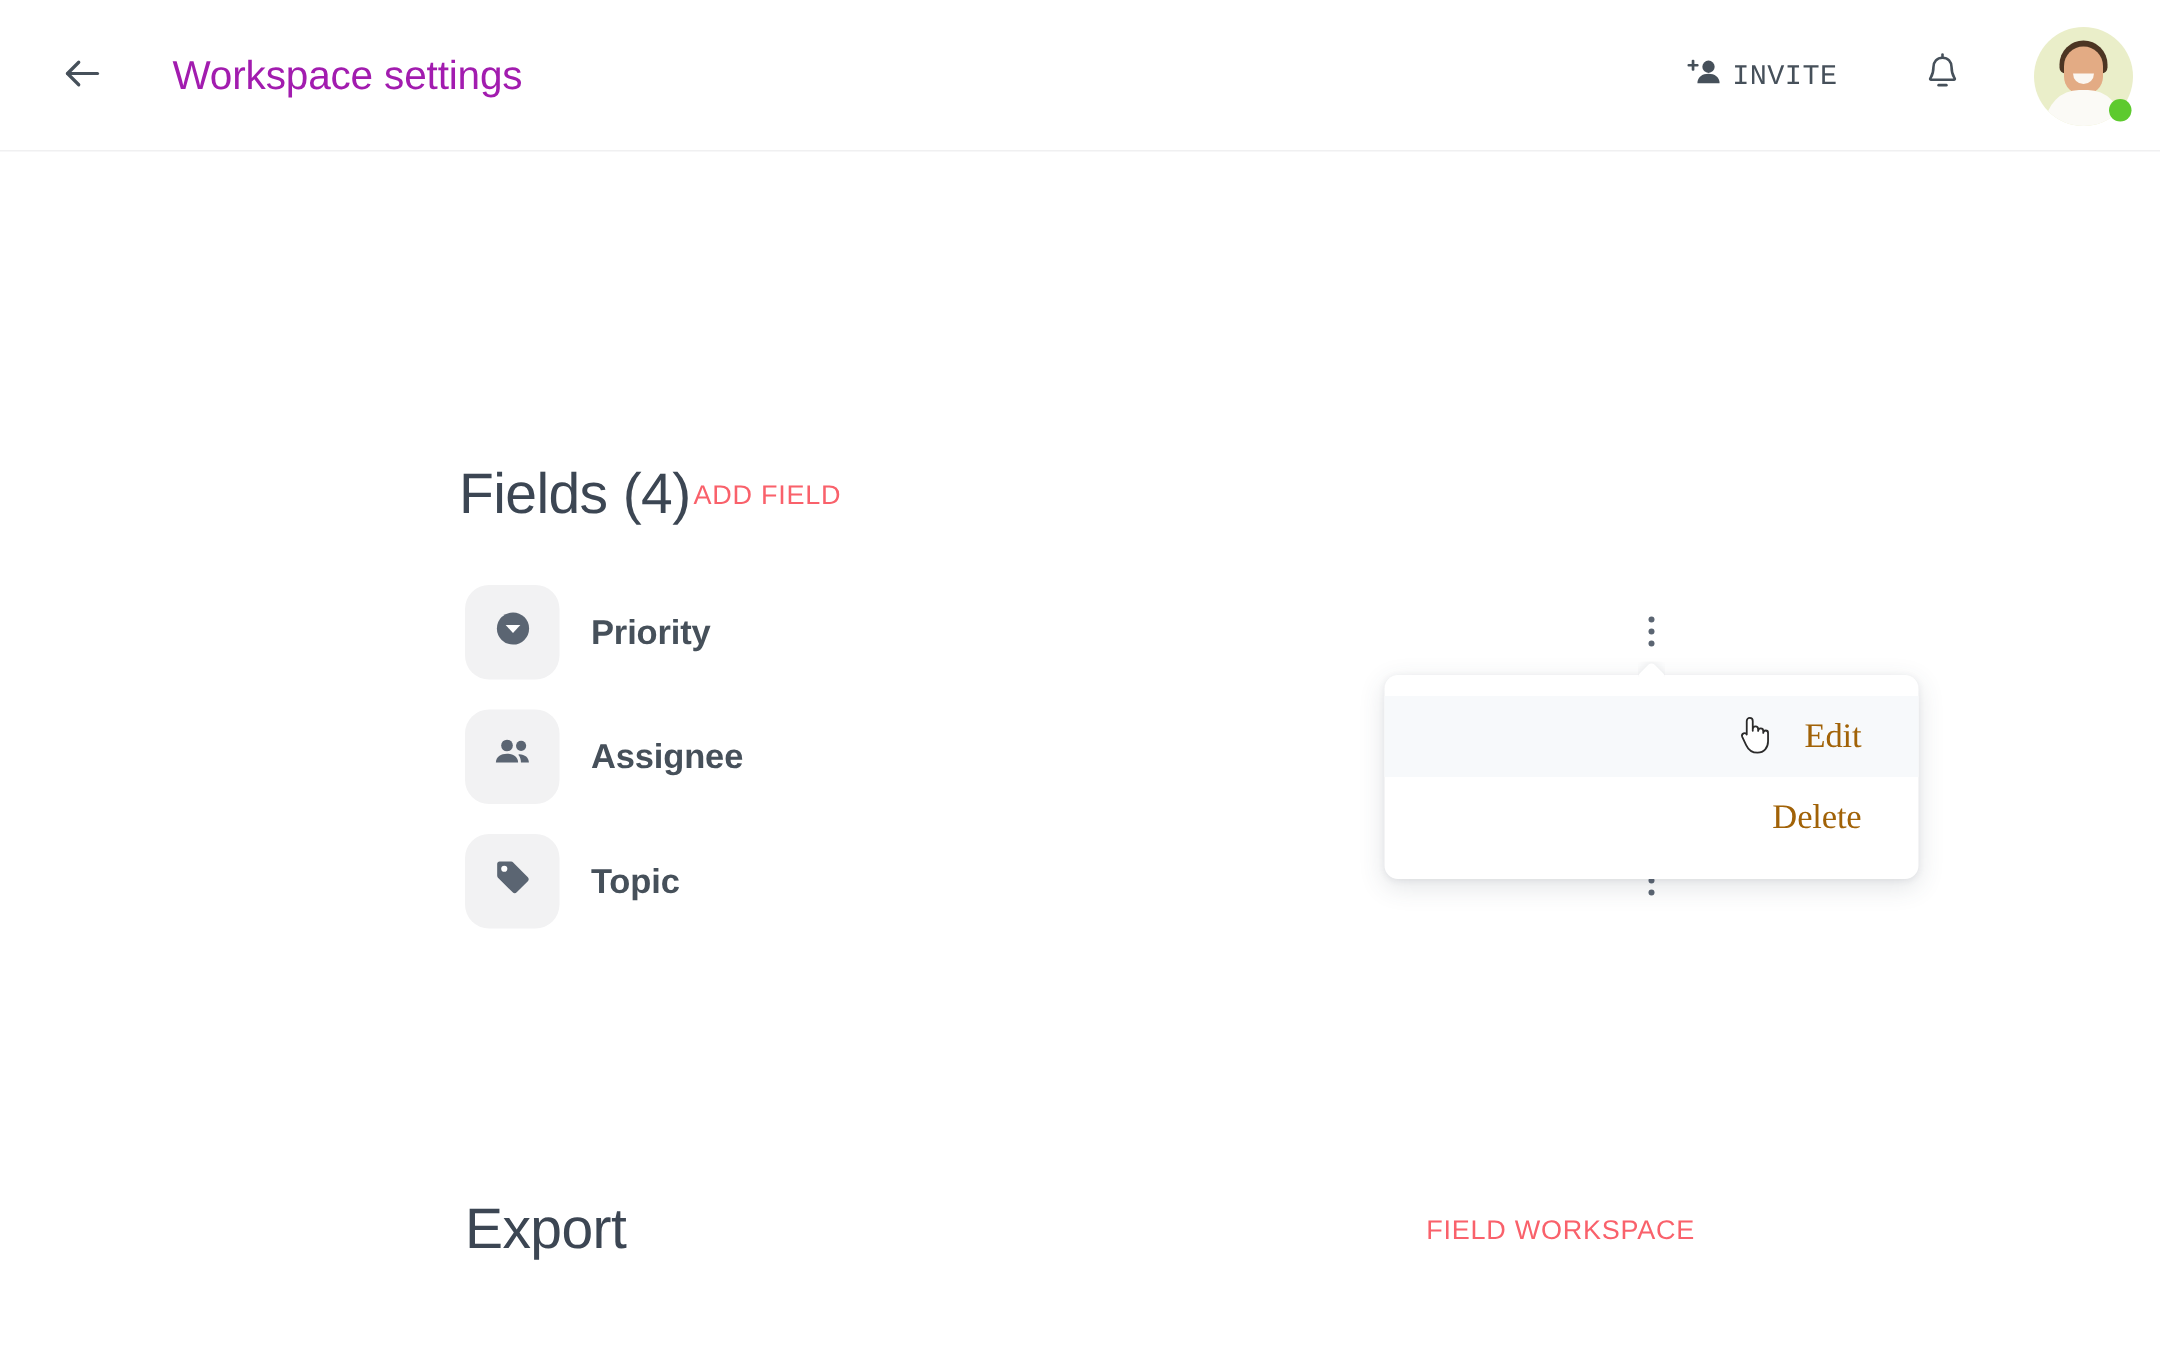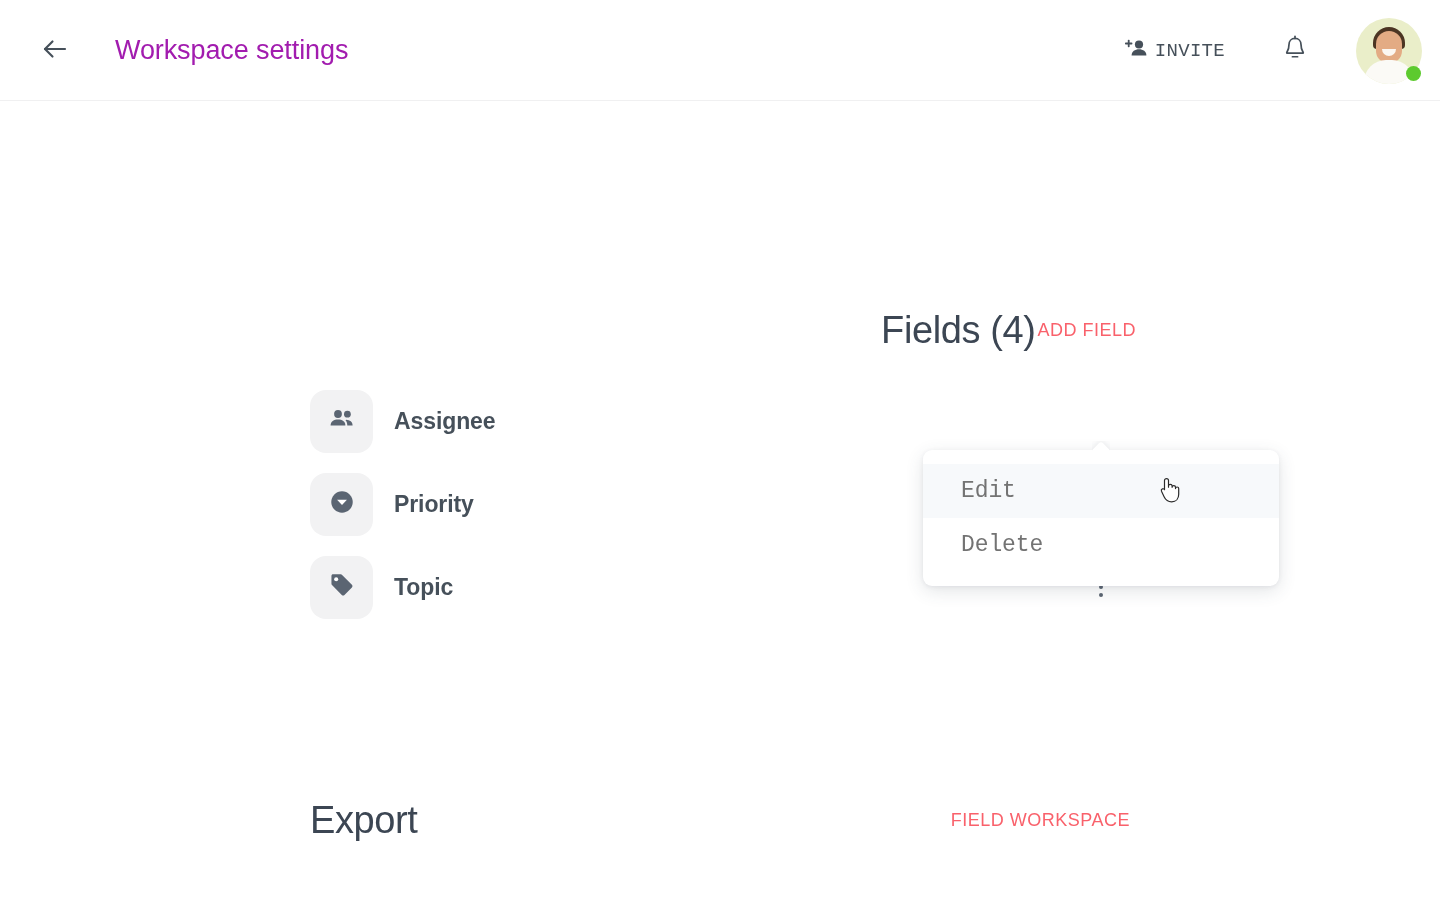--- a/index.html
+++ b/index.html
@@ -174,26 +174,26 @@
     font-size: 18px;
     letter-spacing: 0.5px;
     color: #f9616b;
     padding: 6px 2px;
     white-space: nowrap;
   }
 
   
   .fields-head {
     position: absolute;
-    left: 316px;
+    left: 306px;
     top: 210px;
     width: 822px;
     display: flex;
     align-items: center;
-    justify-content: flex-end;
+    justify-content: flex-start;
   }
   .field-list {
     position: absolute;
     left: 310px;
     top: 288px;
     width: 822px;
   }
   .field-row {
     height: 64px;
     margin-bottom: 19px;
@@ -271,27 +271,27 @@
     width: 14px;
     height: 14px;
     background: #ffffff;
     transform: rotate(45deg);
     border-radius: 3px;
     box-shadow: -2px -2px 5px rgba(60, 70, 83, 0.07);
   }
   .menu-item {
     display: block;
     width: 100%;
-    text-align: left;
-    background: transparent;
-    border: none;
-    cursor: pointer;
-    font-family: Liberation Mono, monospace;
+    text-align: right;
+    background: transparent;
+    border: none;
+    cursor: pointer;
+    font-family: Liberation Serif, serif;
     font-size: 23px;
-    color: #737373;
+    color: #a16207;
     padding: 14px 38px;
     letter-spacing: -0.1px;
   }
   .menu-item.is-hovered {
     background: #f7f9fb;
   }
 
   
   .export-section { left: 310px; top: 700px; width: 822px; }
 
@@ -356,57 +356,57 @@
 </div>
 
 <div class="content">
 
   <div class="fields-head">
     <div class="section-title">Fields (4)</div>
     <button class="action-link">ADD FIELD</button>
   </div>
 
   <div class="field-list">
+
+    <div class="field-row">
+      <div class="field-main">
+        <div class="field-icon-box">
+          <span>
+            <svg width="28" height="28" viewBox="0 0 24 24">
+              <circle cx="12" cy="12" r="9.2" fill="#5b6572"></circle>
+              <polygon points="7.8,10 16.2,10 12,14.6" fill="#ffffff"></polygon>
+            </svg>
+          </span>
+        </div>
+        <div class="field-label">Priority</div>
+      </div>
+      <button class="kebab-btn">
+        <span class="dot"></span>
+        <span class="dot"></span>
+        <span class="dot"></span>
+      </button>
+    </div>
 
     <div class="field-row">
       <div class="field-main">
         <div class="field-icon-box">
           <span>
             <svg width="30" height="26" viewBox="0 0 30 26" fill="#5b6572">
               <circle cx="11" cy="8" r="3.9"></circle>
               <circle cx="20.4" cy="8.2" r="3.4"></circle>
               <path d="M3.6 19.4c0-3.9 3.3-5.9 7.4-5.9s7.4 2 7.4 5.9z"></path>
               <path d="M19.2 13.8c3.7 0.2 6.4 2.1 6.4 5.6h-5.3c0-2.2-0.6-3.9-1.8-5.2z"></path>
             </svg>
           </span>
         </div>
         <div class="field-label">Assignee</div>
       </div>
       <div style="width:34px;"></div>
     </div>
 
-    <div class="field-row">
-      <div class="field-main">
-        <div class="field-icon-box">
-          <span>
-            <svg width="28" height="28" viewBox="0 0 24 24">
-              <circle cx="12" cy="12" r="9.2" fill="#5b6572"></circle>
-              <polygon points="7.8,10 16.2,10 12,14.6" fill="#ffffff"></polygon>
-            </svg>
-          </span>
-        </div>
-        <div class="field-label">Priority</div>
-      </div>
-      <button class="kebab-btn">
-        <span class="dot"></span>
-        <span class="dot"></span>
-        <span class="dot"></span>
-      </button>
-    </div>
-
 
     <div class="field-row">
       <div class="field-main">
         <div class="field-icon-box">
           <span>
             <svg width="28" height="28" viewBox="0 0 26 26" fill="#5b6572">
               <path d="M3.2 4.6c0-0.9 0.6-1.5 1.5-1.5h7.1c0.5 0 1 0.2 1.3 0.6l9.1 9.1c0.7 0.7 0.7 1.8 0 2.5l-6.9 6.9c-0.7 0.7-1.8 0.7-2.5 0L3.7 13.1c-0.3-0.3-0.5-0.8-0.5-1.3z"></path>
               <circle cx="7.6" cy="7.6" r="1.9" fill="#ffffff"></circle>
             </svg>
           </span>

